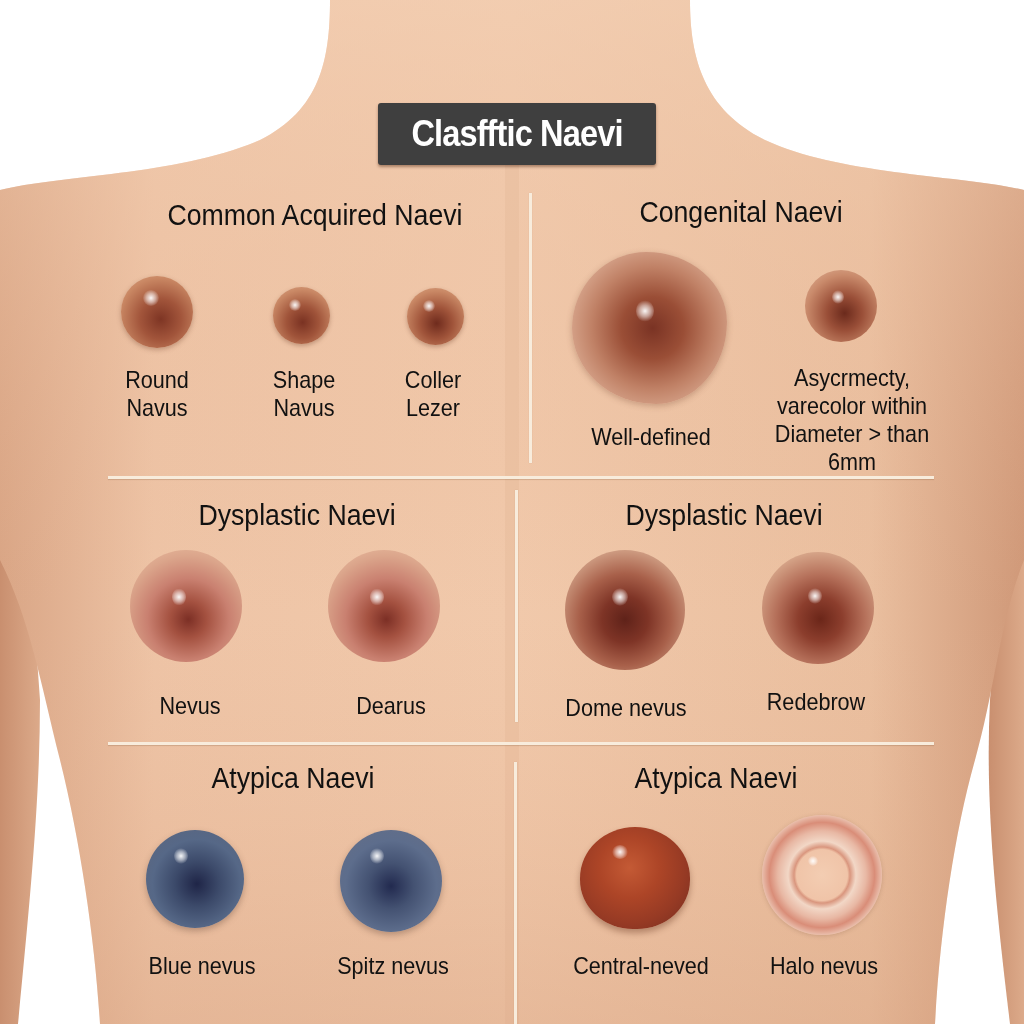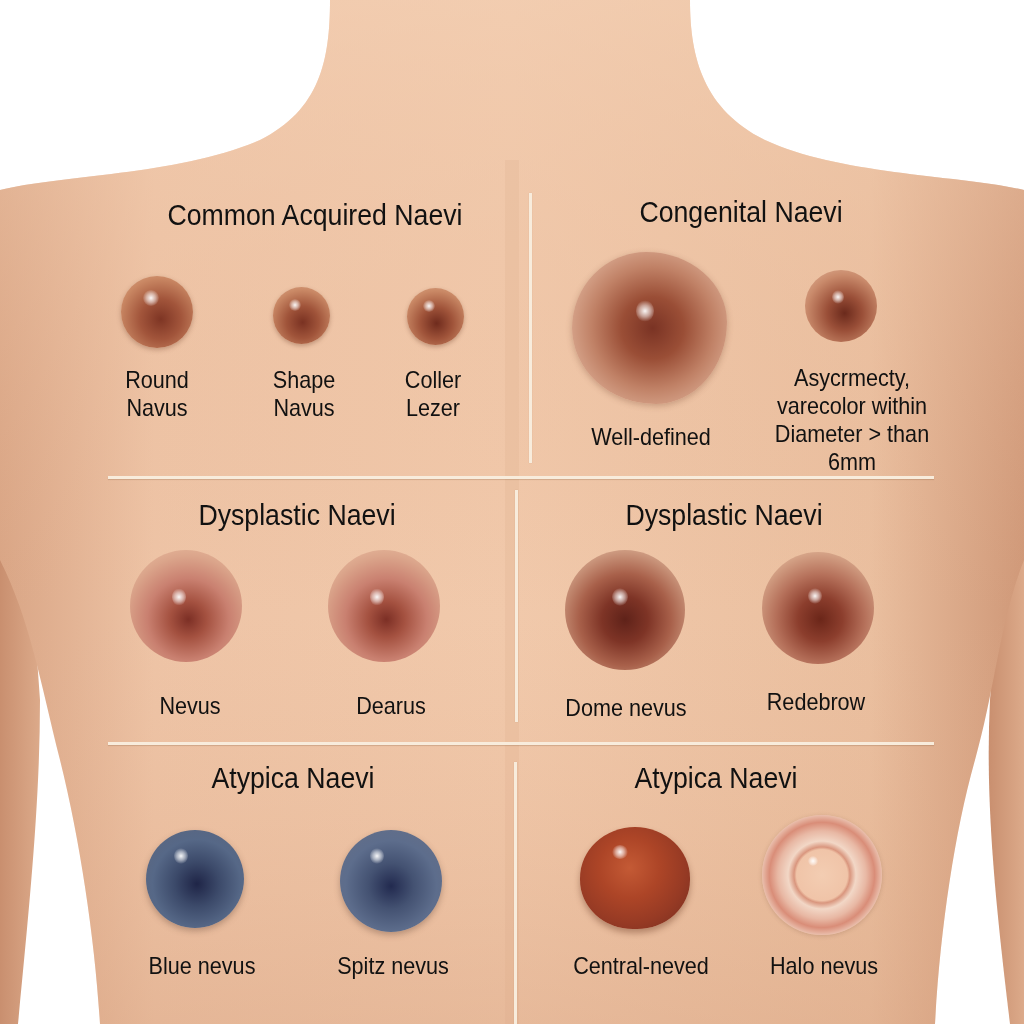--- a/index.html
+++ b/index.html
@@ -52,20 +52,23 @@
              L0 560 C30 620 40 680 60 760 C80 840 95 940 100 1024
              L935 1024 C940 930 955 830 975 760 C995 690 1000 620 1024 560
              L1024 190 C960 175 840 175 765 140 C705 110 690 60 690 0 Z" fill="url(#skinV)"></path>
 
     <path d="M20 1024 C35 920 45 830 50 760 C70 840 90 940 98 1024 Z" fill="#ffffff"></path>
     <path d="M1004 1024 C992 920 985 830 980 760 C965 840 945 940 938 1024 Z" fill="#ffffff"></path>
 
     <rect x="505" y="160" width="14" height="864" fill="#d9a687" opacity="0.18"></rect>
   </svg>
 
+  <div class="title-box">
+    <span class="title-text">Clasfftic Naevi</span>
+  </div>
 
   <div class="divider-v" style="left:529px; top:193px; height:270px;"></div>
   <div class="divider-h" style="left:108px; top:476px; width:826px;"></div>
   <div class="divider-v" style="left:515px; top:490px; height:232px;"></div>
   <div class="divider-h" style="left:108px; top:742px; width:826px;"></div>
   <div class="divider-v" style="left:514px; top:762px; height:262px;"></div>
 
   <div>
     <div class="heading" style="left:315px; top:199px;">Common Acquired Naevi</div>
 

